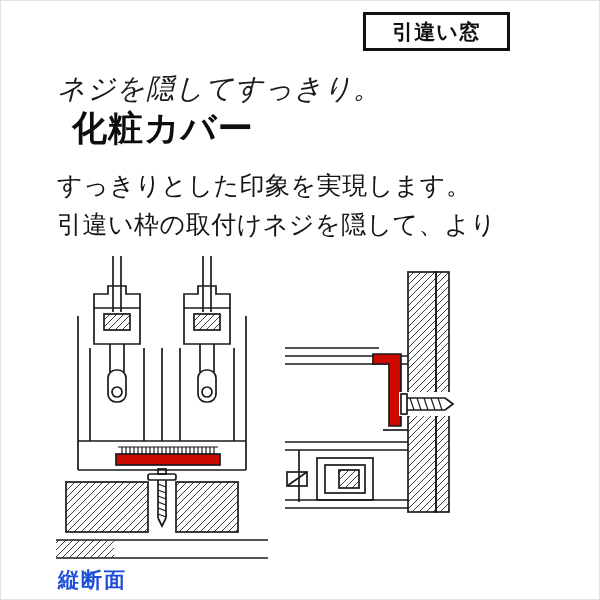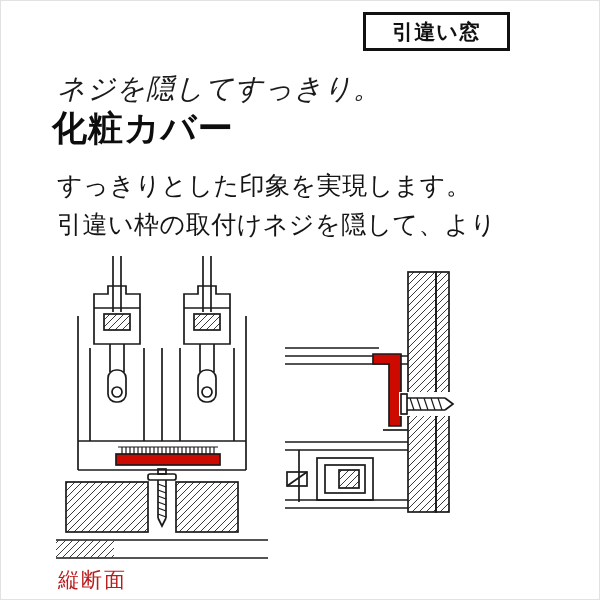--- a/index.html
+++ b/index.html
@@ -18,31 +18,31 @@
     border:3px solid #111;
     display:flex;align-items:center;justify-content:center;
     font-size:21px;font-weight:700;letter-spacing:1px;
     background:#fff;
   }
   .subtitle{
     position:absolute;left:57px;top:70px;
     font-size:28px;font-weight:400;color:#1b1b1b;letter-spacing:1px;font-style:italic;
   }
   .title{
-    position:absolute;left:52px;top:105px;margin:0;
+    position:absolute;left:72px;top:105px;margin:0;
     font-size:35px;font-weight:700;color:#0d0d0d;letter-spacing:1px;
   }
   .body-text{
     position:absolute;left:57px;top:166px;margin:0;
     font-size:25px;line-height:39px;letter-spacing:0.5px;color:#141414;
   }
   .body-text span{display:block;}
   .caption{
     position:absolute;top:566px;
-    font-size:21px;font-weight:400;letter-spacing:2px;color:#b91c1c;
+    font-size:21px;font-weight:700;letter-spacing:2px;color:#1d4ed8;
   }
   .caption-left{left:58px}
   .caption-right{left:283px}
   svg{position:absolute;overflow:visible}
   .svg-left{left:56px;top:256px}
   .svg-right{left:283px;top:270px}
 </style>
 </head>
 <body>
 

